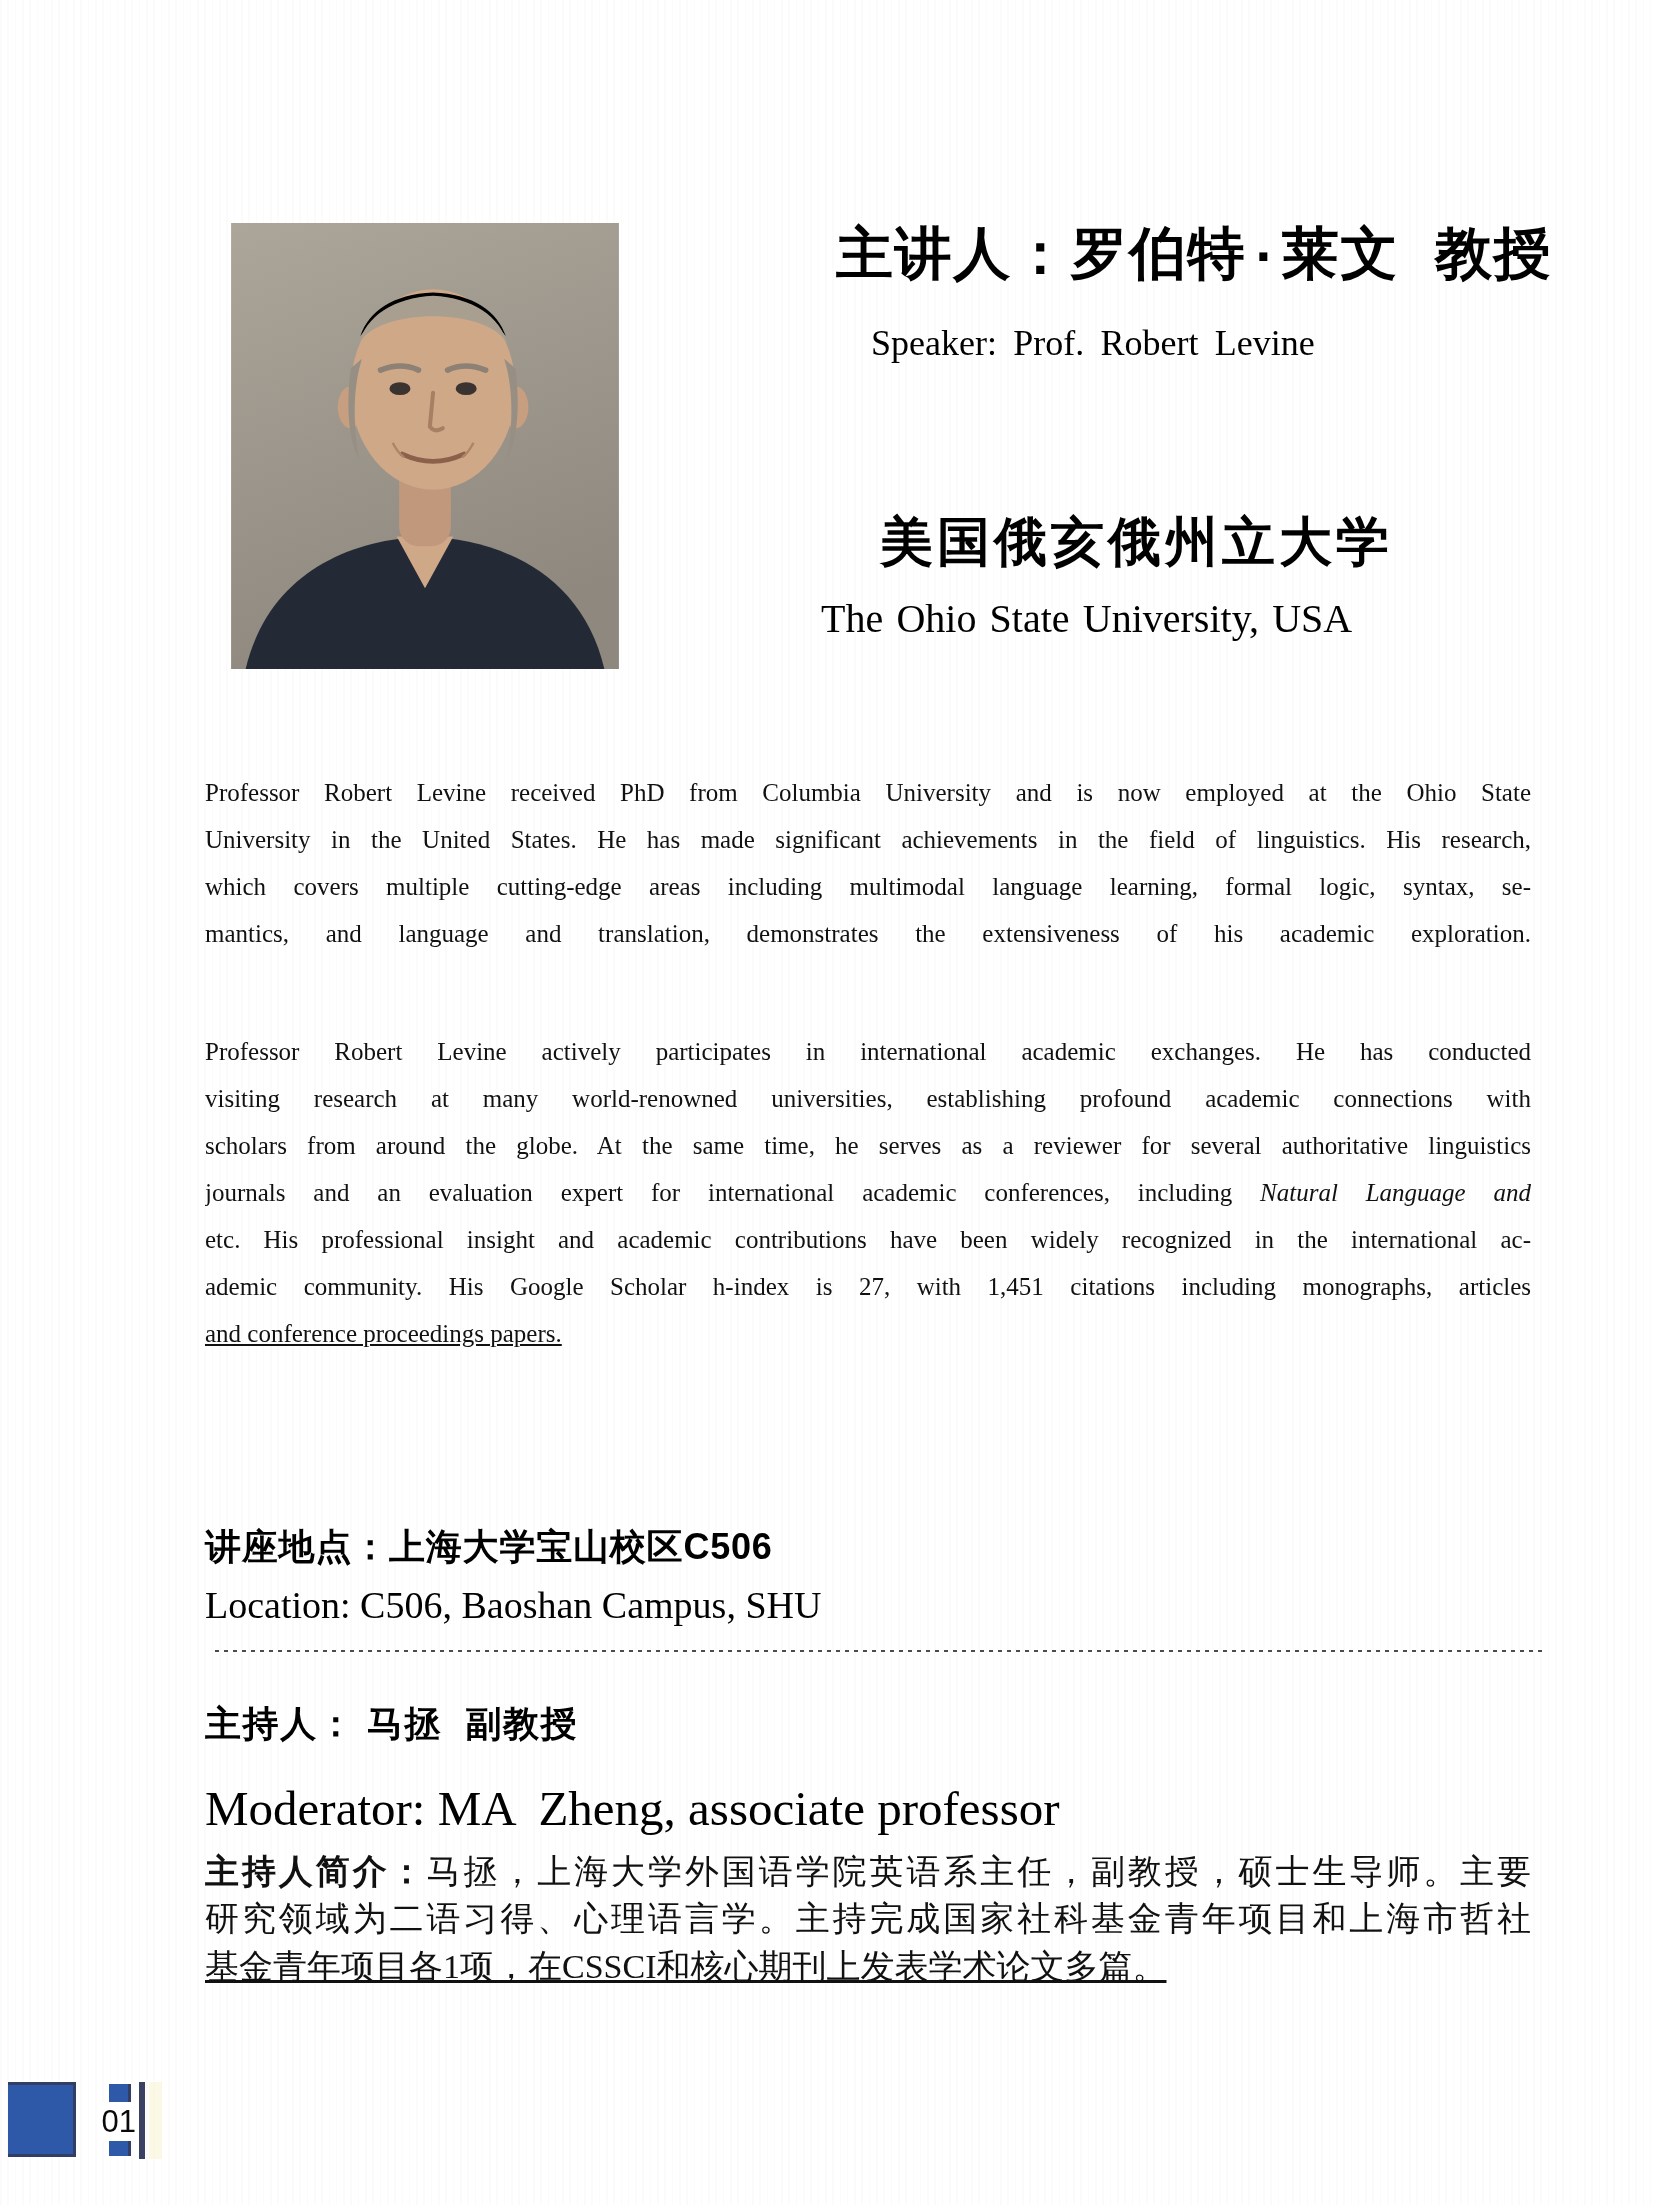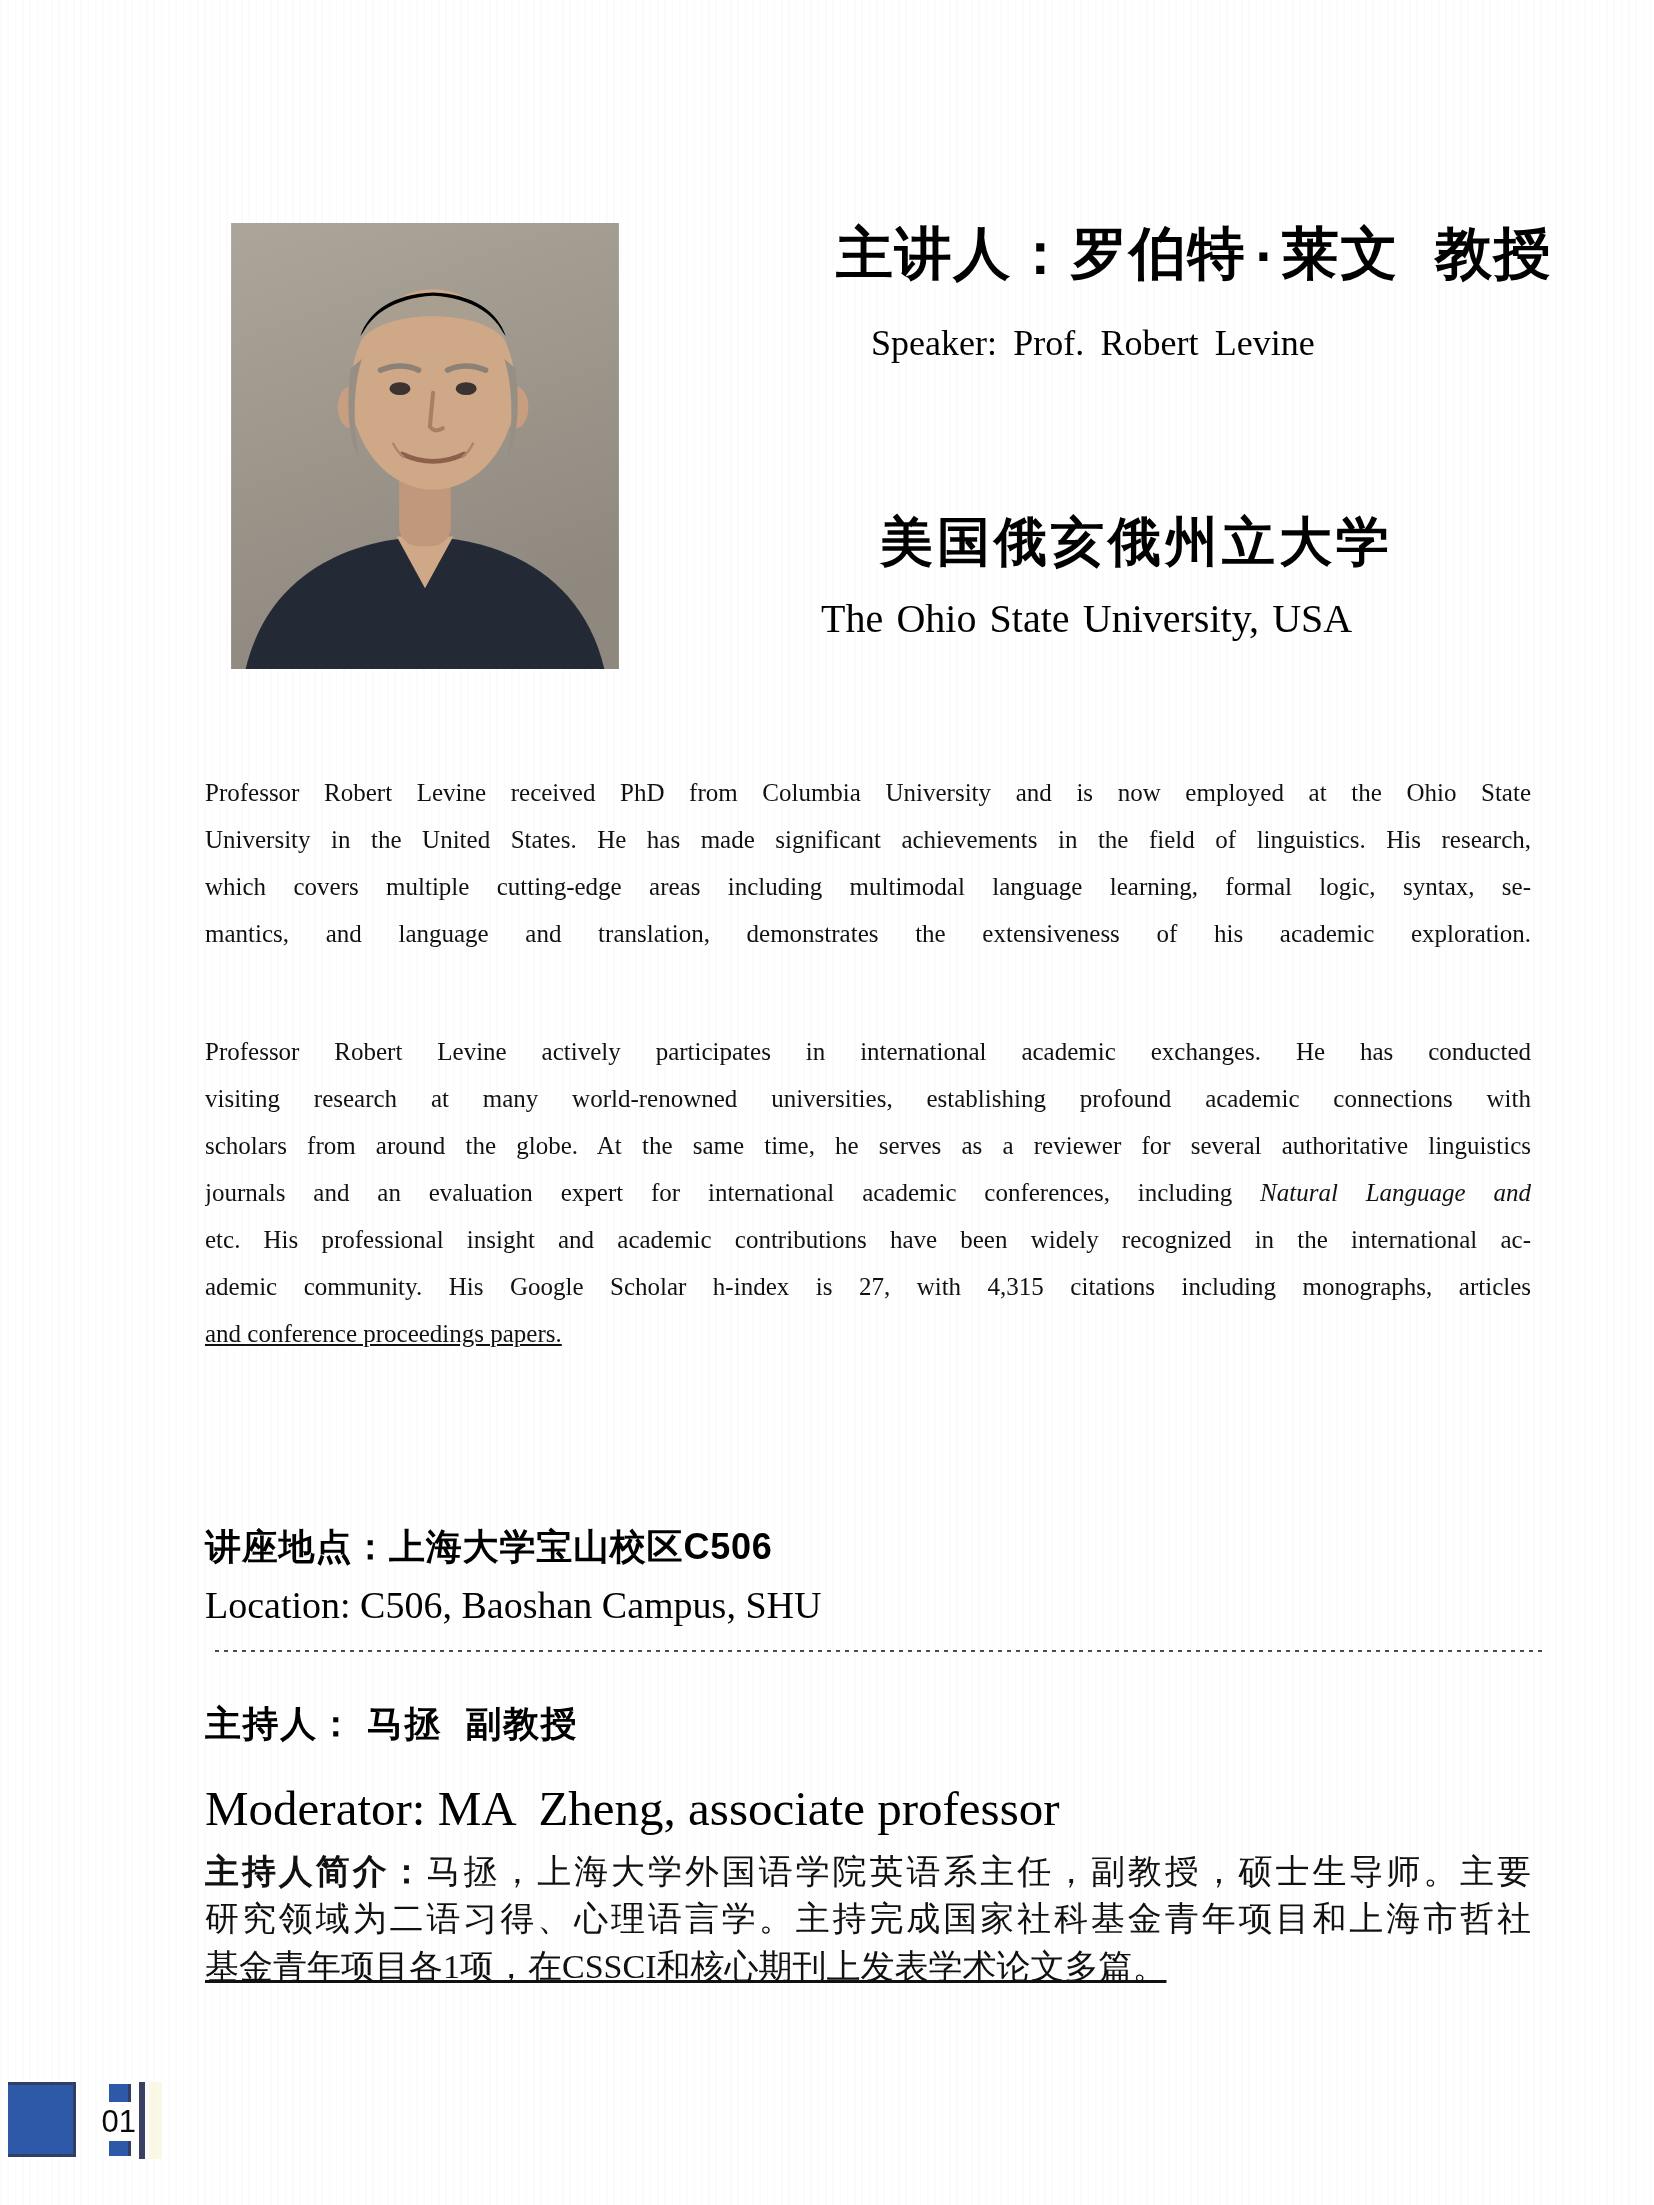--- a/index.html
+++ b/index.html
@@ -124,21 +124,21 @@
       <div class="tline"><span>University in the United States. He has made significant achievements in the field of linguistics. His research,</span></div>
       <div class="tline"><span>which covers multiple cutting-edge areas including multimodal language learning, formal logic, syntax, se-</span></div>
       <div class="tline"><span>mantics, and language and translation, demonstrates the extensiveness of his academic exploration.</span></div>
     </div>
   <div id="bio2" class="abs para">
       <div class="tline"><span>Professor Robert Levine actively participates in international academic exchanges. He has conducted</span></div>
       <div class="tline"><span>visiting research at many world-renowned universities, establishing profound academic connections with</span></div>
       <div class="tline"><span>scholars from around the globe. At the same time, he serves as a reviewer for several authoritative linguistics</span></div>
       <div class="tline"><span>journals and an evaluation expert for international academic conferences, including </span><span class="it">Natural Language and</span></div>
       <div class="tline"><span>etc. His professional insight and academic contributions have been widely recognized in the international ac-</span></div>
-      <div class="tline"><span>ademic community. His Google Scholar h-index is 27, with 4,315 citations including monographs, articles</span></div>
+      <div class="tline"><span>ademic community. His Google Scholar h-index is 27, with 1,451 citations including monographs, articles</span></div>
       <div class="tline nofill"><span>and conference proceedings papers.</span></div>
     </div>
 
   <div id="loc-zh" class="abs">讲座地点：上海大学宝山校区C506</div>
   <div id="loc-en" class="abs">Location: C506, Baoshan Campus, SHU</div>
   <div id="divider" class="abs"></div>
   <div id="mod-zh" class="abs">主持人： 马拯  副教授</div>
   <div id="mod-en" class="abs">Moderator: MA  Zheng, associate professor</div>
   <div id="mod-intro" class="abs para">
       <div class="tline"><span class="bd">主持人简介：</span><span>马拯，上海大学外国语学院英语系主任，副教授，硕士生导师。主要</span></div>

